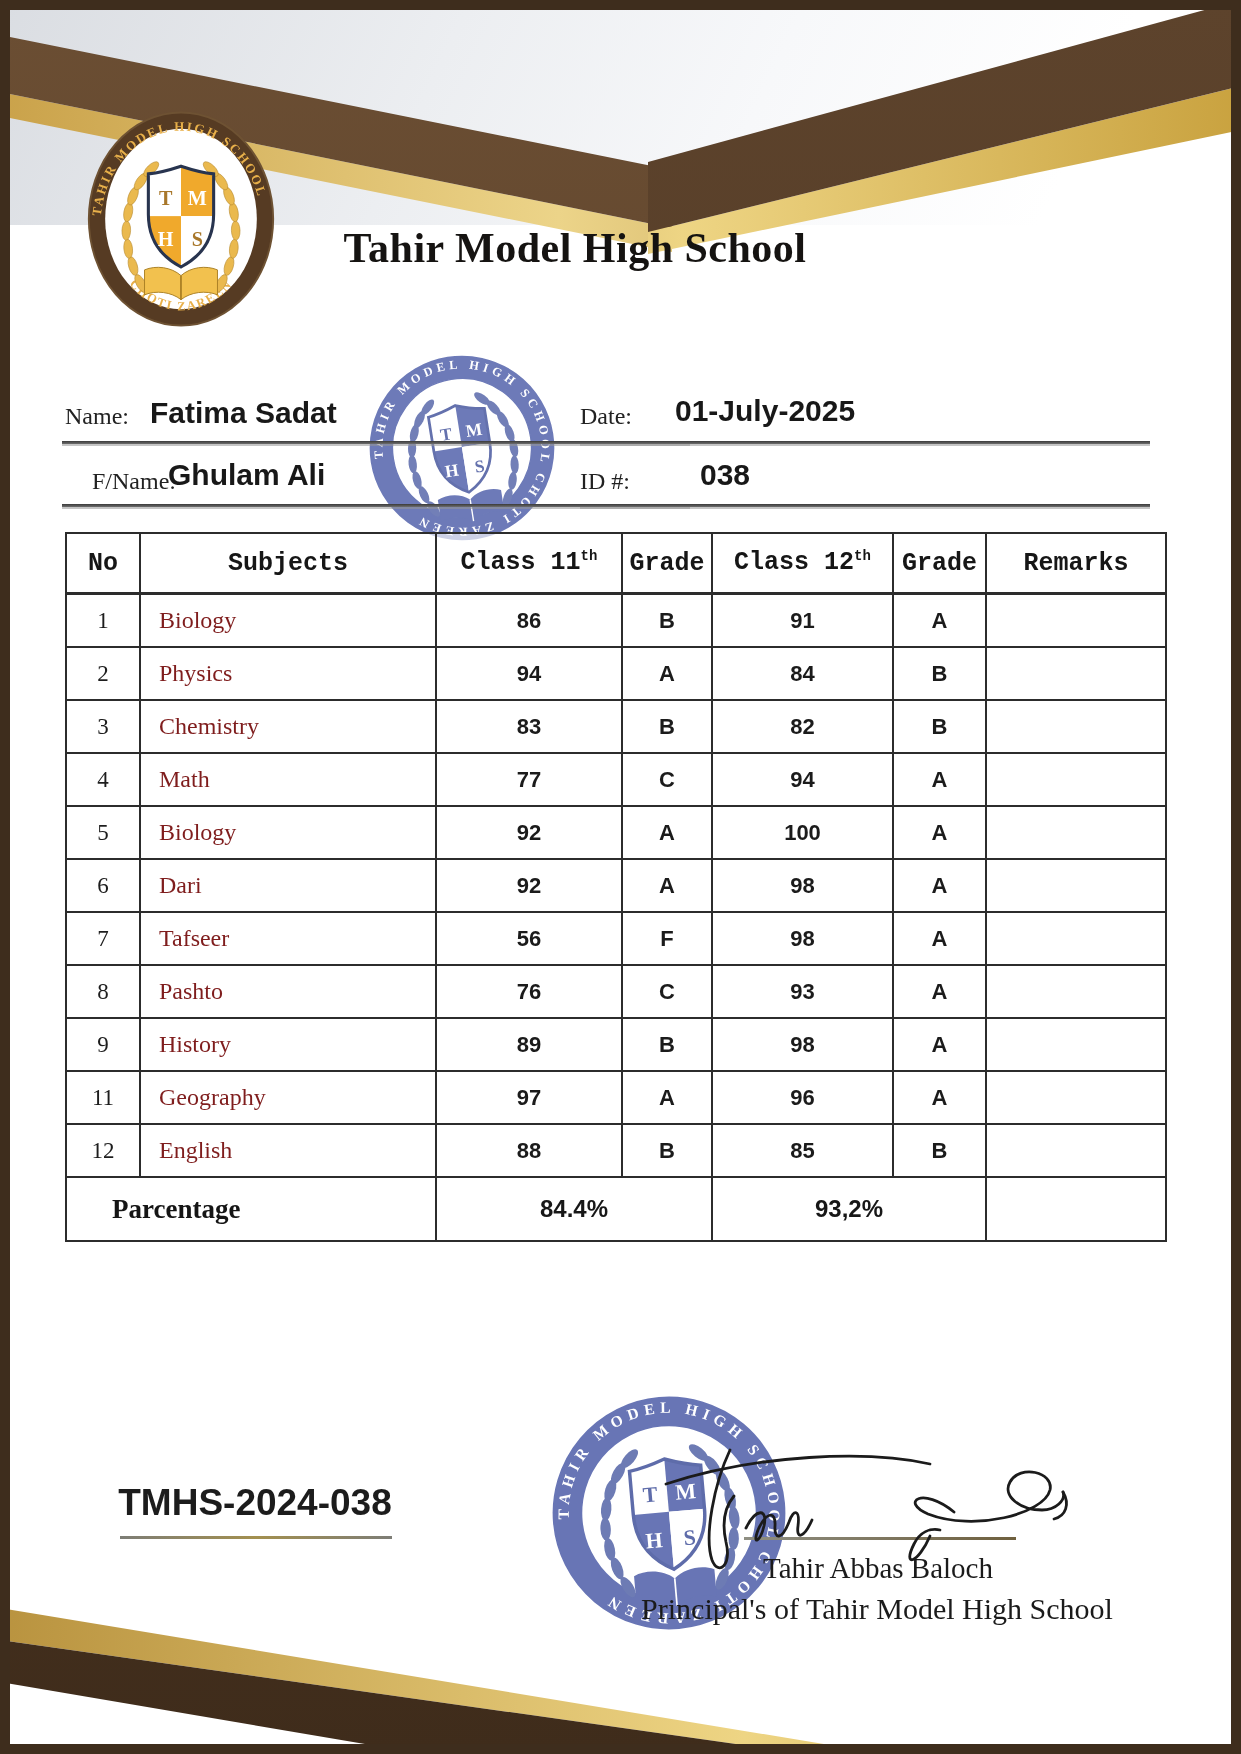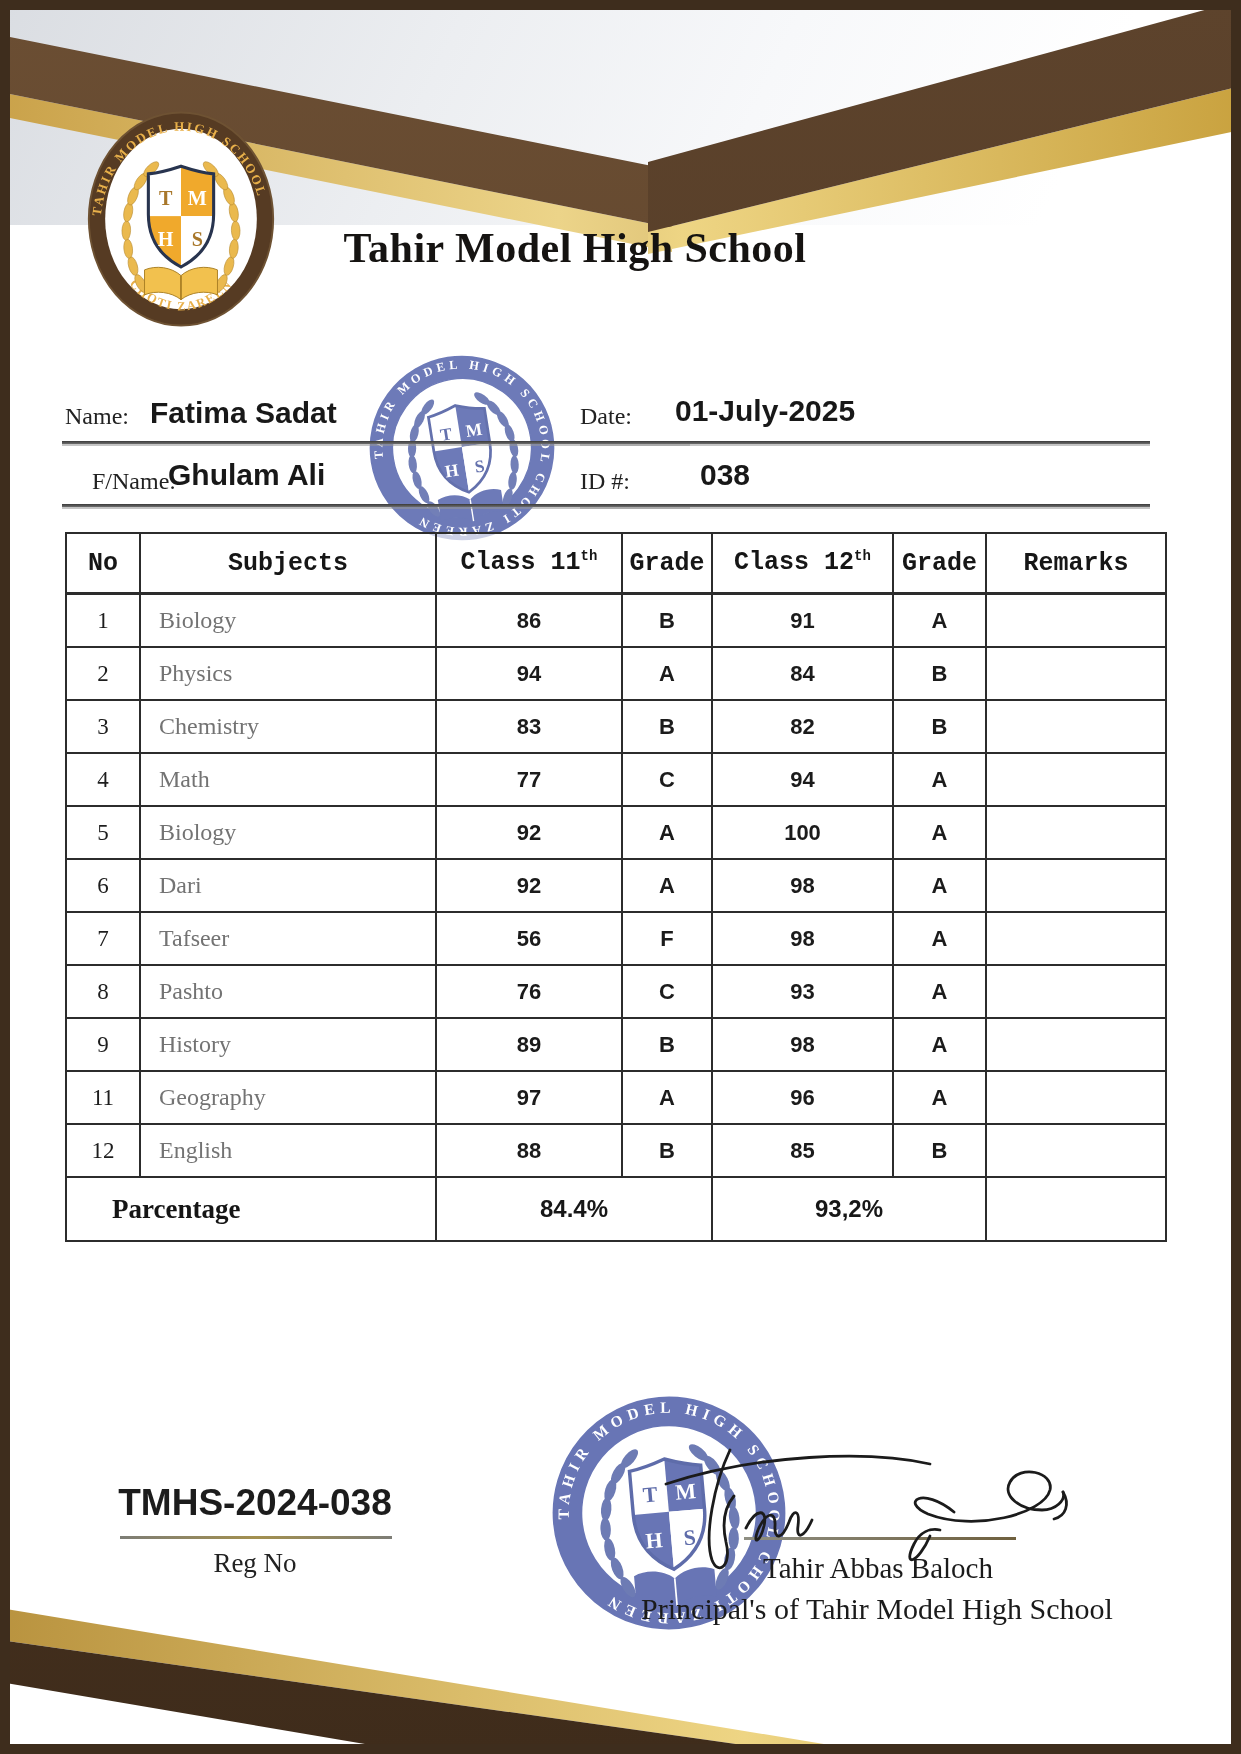--- a/index.html
+++ b/index.html
@@ -40,21 +40,21 @@
   .field-line{position:absolute;z-index:8;height:3px;
       background:linear-gradient(180deg,#3a3a3a,#6e6e6e);box-shadow:0 2px 0 rgba(150,150,150,.55);}
 
   .marks-table{position:absolute;left:65px;top:532px;z-index:9;border-collapse:collapse;
       width:1100px;table-layout:fixed;background:rgba(255,255,255,.65);}
   .marks-table th,.marks-table td{border:2px solid #2c2c2c;}
   .marks-table th{height:56px;font-size:25px;font-weight:700;color:#161616;border-bottom-width:3px;font-family:Liberation Mono, monospace;}
   .marks-table td{height:49px;}
   .marks-table sup{font-size:14px;}
   td.c-no{text-align:center;font-size:23px;color:#1d1d1d;}
-  td.c-subj{font-size:24px;color:#737373;padding-left:18px;}
+  td.c-subj{font-size:24px;color:#7f1d1d;padding-left:18px;}
   td.c-mark,td.c-grade{text-align:center;font-family:"Liberation Sans",sans-serif;
       font-weight:700;font-size:22px;color:#1b1b1b;}
   td.c-rem{background:transparent;}
   tr.total-row td{height:60px;}
   td.c-total-label{font-size:27px;font-weight:700;color:#151515;padding-left:45px;}
   td.c-total-val{text-align:center;font-family:"Liberation Sans",sans-serif;font-weight:700;
       font-size:24px;color:#171717;}
 
   .reg-value{position:absolute;left:95px;top:1482px;width:320px;text-align:center;z-index:8;
       font-family:"Liberation Sans",sans-serif;font-weight:700;font-size:37px;color:#1c1c1c;}
@@ -316,21 +316,20 @@
       <td class="c-total-label" colspan="2">Parcentage</td>
       <td class="c-total-val" colspan="2">84.4%</td>
       <td class="c-total-val" colspan="2">93,2%</td>
       <td class="c-rem"></td>
     </tr>
   </tbody>
     </table>
 
   <div class="reg-value">TMHS-2024-038</div>
   <div class="reg-line"></div>
-  <div class="reg-label">Reg No</div>
 
   <svg class="stamp-bottom" viewBox="0 0 210 210">
     <use href="#stamp-art"></use>
   </svg>
 
   <svg class="signature-svg" viewBox="0 0 500 185">
     <g fill="none" stroke="#1b1b1b" stroke-width="2.8" stroke-linecap="round">
       <path d="M112 30 C96 64 86 116 94 140 C100 156 114 146 108 122 C104 104 106 88 116 76"></path>
       <path d="M48 64 C140 34 250 30 312 44"></path>
       <path d="M128 108 C138 88 150 88 146 106 C142 122 134 126 140 110 C148 92 158 90 157 106 C156 120 164 120 171 102 C176 88 182 90 180 106 C178 120 186 118 194 100"></path>

